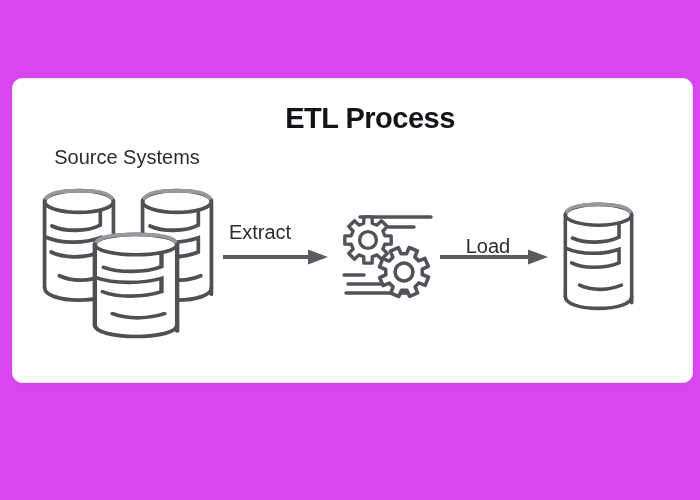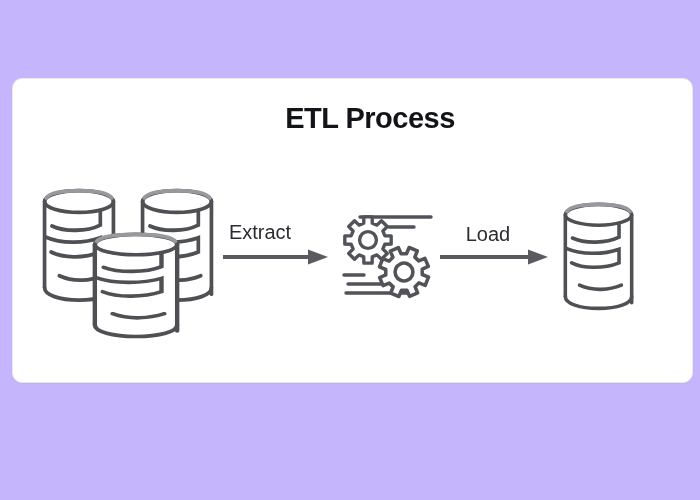--- a/index.html
+++ b/index.html
@@ -1,19 +1,19 @@
 <!DOCTYPE html>
 <html><head>
 <meta charset="utf-8">
 <style>
   html, body { margin: 0; padding: 0; background: #ffffff; }
   #page {
     position: relative;
     width: 700px; height: 500px;
-    background: #c4b5fd;
+    background: #d946ef;
     font-family: "Liberation Sans", sans-serif;
     overflow: hidden;
   }
   #card {
     position: absolute;
     left: 12px; top: 78px;
     width: 679px; height: 303px;
     background: #ffffff;
     border: 1px solid #e9e9eb;
     border-radius: 10px;
@@ -27,21 +27,21 @@
     letter-spacing: -0.5px;
     color: #131417;
   }
   .node-label {
     font-size: 20px;
     color: #2b2c30;
   }
   #label-source       { left: 127px; top: 146px; }
   #label-destination  { left: 600px; top: 161px; }
   #label-extract      { left: 260px; top: 221px; }
-  #label-load         { left: 488px; top: 223px; }
+  #label-load         { left: 488px; top: 235px; }
   #label-transform    { left: 385px; top: 315px; }
   svg { display: block; }
   .stroke   { fill: none; stroke: #4e5054; stroke-width: 4.5; stroke-linecap: round; }
   .rimlight { fill: none; stroke: #97999d; stroke-width: 4.5; stroke-linecap: round; }
   .dbfill   { fill: #ffffff; stroke: none; }
   .gline    { stroke: #515358; stroke-width: 3.4; stroke-linecap: round; }
   .gearbody { fill: #ffffff; stroke: #515358; stroke-width: 3; stroke-linejoin: round; }
   .gearhole { fill: none; stroke: #515358; stroke-width: 3; }
   .arrowline { stroke: #595b5f; stroke-width: 4.2; }
   .arrowhead { fill: #595b5f; stroke: none; }
@@ -66,20 +66,21 @@
         <path class="stroke" d="M26,104 C44,112 64,110 79,104"></path>
       </g>
       <path id="gear" class="gearbody" d="M20.7,-3.7 L20.7,3.7 L15,3.8 L13.3,8 L17.2,12 L12,17.2 L8,13.3 L3.8,15 L3.7,20.7 L-3.7,20.7 L-3.8,15 L-8,13.3 L-12,17.2 L-17.2,12 L-13.3,8 L-15,3.8 L-20.7,3.7 L-20.7,-3.7 L-15,-3.8 L-13.3,-8 L-17.2,-12 L-12,-17.2 L-8,-13.3 L-3.8,-15 L-3.7,-20.7 L3.7,-20.7 L3.8,-15 L8,-13.3 L12,-17.2 L17.2,-12 L13.3,-8 L15,-3.8 Z"></path>
     </defs>
   </svg>
 
   <div id="card"></div>
 
   <div id="title" class="abs ctr">ETL Process</div>
 
+  <div id="label-source" class="abs ctr node-label">Source Systems</div>
 
   <svg class="abs" style="left:35px; top:186px;" width="192" height="160" viewBox="0 0 192 160">
     <svg x="3" y="2" width="82" height="118" viewBox="0 0 100 140" preserveAspectRatio="none">
         <use href="#db"></use>
       </svg>
     <svg x="101" y="2" width="82" height="118" viewBox="0 0 100 140" preserveAspectRatio="none">
         <use href="#db"></use>
       </svg>
     <svg x="52" y="46" width="98" height="110" viewBox="0 0 100 140" preserveAspectRatio="none">
         <use href="#db"></use>

